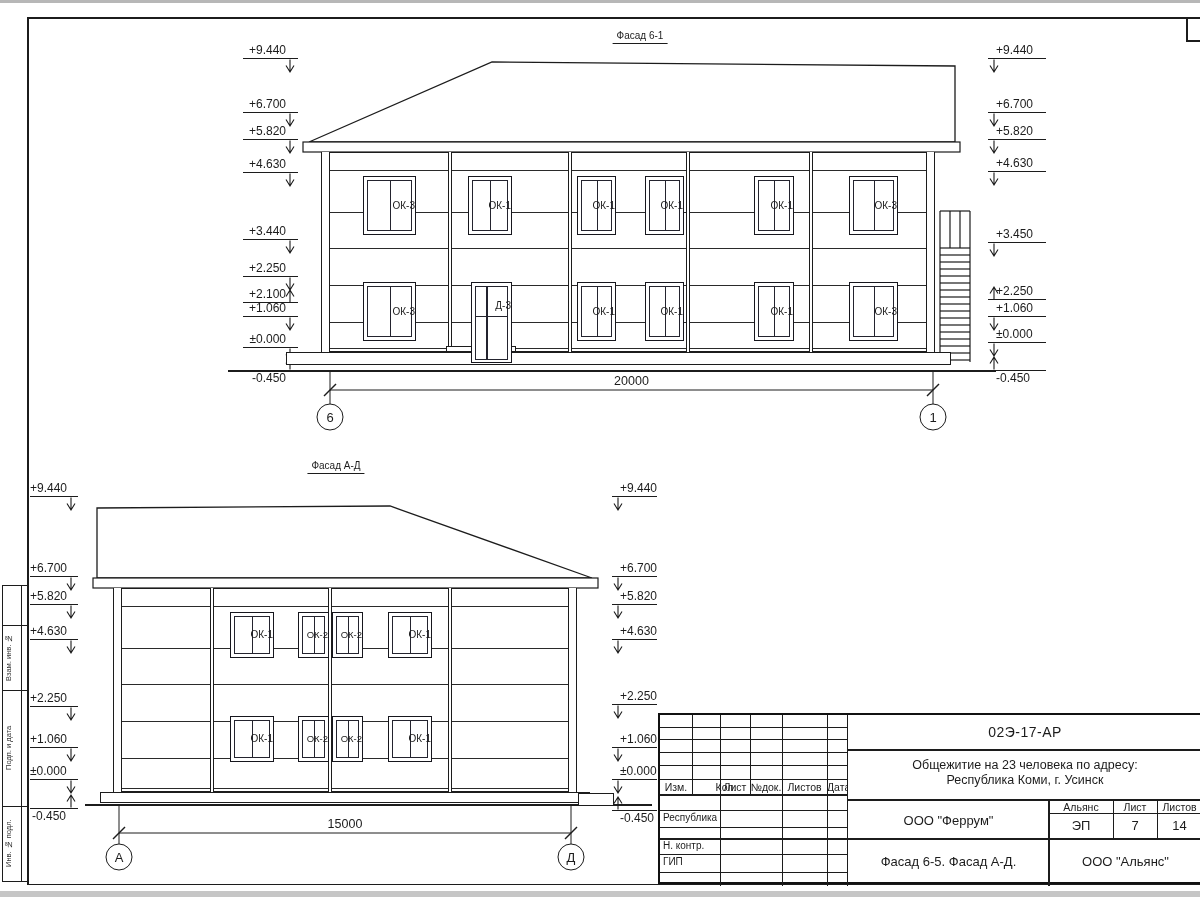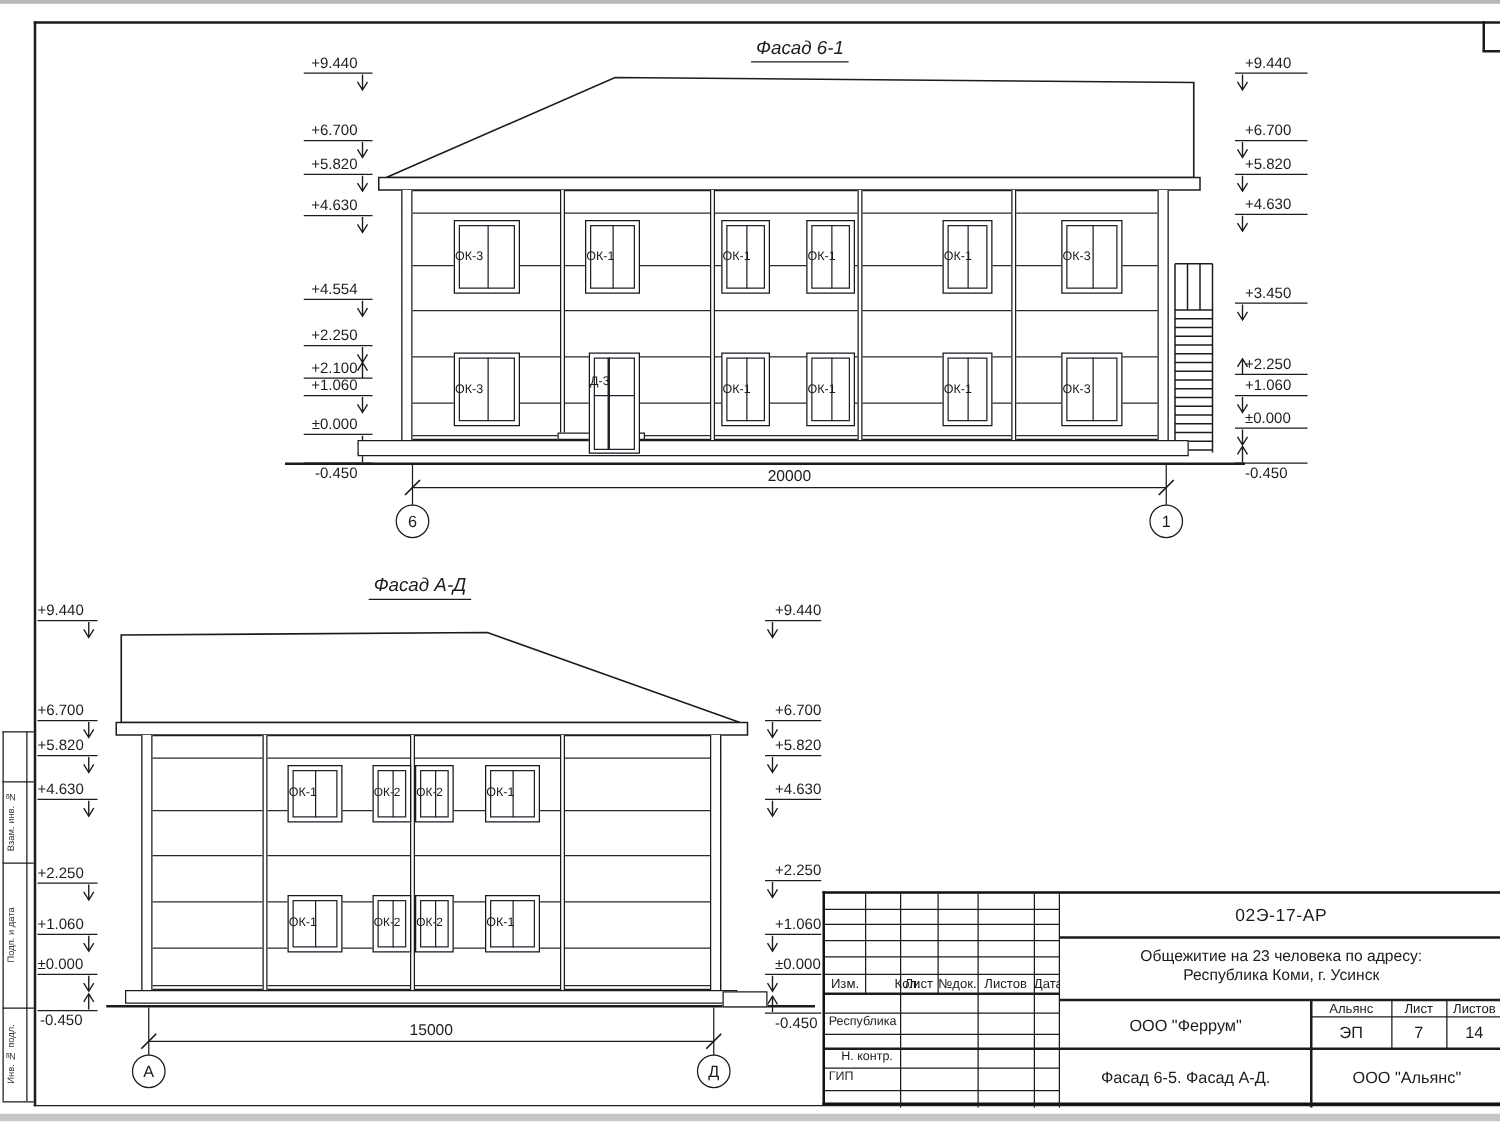--- a/index.html
+++ b/index.html
@@ -1,32 +1,32 @@
 <!DOCTYPE html>
 <html><head>
 <meta charset="utf-8">
 <style>
   html,body{margin:0;padding:0;background:#fff;width:1200px;height:900px;overflow:hidden;
     font-family:"Liberation Sans", sans-serif;color:#1c1c1c;}
   *{box-sizing:border-box;}
   #sheet{position:absolute;left:0;top:0;width:1200px;height:900px;background:#fff;}
   .ln{position:absolute;background:#1c1c1c;}
   #vec{position:absolute;left:0;top:0;pointer-events:none;}
-  .facade-title{position:absolute;font-style:italic;font-size:15px;border-bottom:1.3px solid #1c1c1c;
+  .facade-title{position:absolute;font-size:10px;border-bottom:1.3px solid #1c1c1c;
     padding:0 4px 2px 4px;white-space:nowrap;transform:translateX(-50%);}
   .mark{position:absolute;font-size:12px;white-space:nowrap;height:16px;line-height:15px;}
   .mark.above{border-bottom:1px solid #1c1c1c;}
   .mark.below{border-top:1px solid #1c1c1c;}
   .wall{position:absolute;background:#fff;border:1px solid #1c1c1c;}
   .hline{position:absolute;height:1px;background:#2a2a2a;}
   .pilaster{position:absolute;background:#fff;border-left:1px solid #1c1c1c;border-right:1px solid #1c1c1c;}
   .win{position:absolute;background:#fff;border:1.2px solid #16161d;}
   .win .inner{position:absolute;left:3px;top:3px;right:3px;bottom:3px;border:1.5px solid #23232e;}
   .win .mullion{position:absolute;left:50%;top:3px;bottom:3px;width:1px;background:#23232e;}
-  .win .wlabel,.door .dlabel{position:absolute;left:0;right:0;text-align:left;font-size:10px;
+  .win .wlabel,.door .dlabel{position:absolute;left:0;right:0;text-align:right;font-size:10px;
     white-space:nowrap;background:transparent;}
   .door{position:absolute;background:#fff;border:1.5px solid #16161d;}
   .slab{position:absolute;background:#fff;border:1px solid #1c1c1c;}
   .axis-circle{position:absolute;width:27px;height:27px;border:1.3px solid #1c1c1c;border-radius:50%;
     text-align:center;line-height:25px;font-size:13px;background:#fff;transform:translate(-50%,-50%);}
   .dim-label{position:absolute;font-size:12.5px;transform:translateX(-50%);background:#fff;padding:0 3px;}
   
   #tb{position:absolute;left:658px;top:713px;width:542px;height:171px;background:#fff;
     border-left:2px solid #111;border-top:2px solid #111;border-bottom:2px solid #111;}
   #tb .c{position:absolute;font-size:10.5px;text-align:center;overflow:hidden;white-space:nowrap;}
@@ -292,21 +292,21 @@
       <div class="door" style="left: 471px; top: 282px; width: 41px; height: 81px;">
         <div style="position: absolute; inset: 3px 3px 2px; border: 1.2px solid rgb(35, 35, 46);"></div>
         <div style="position: absolute; left: 37%; top: 3px; bottom: 2px; width: 1.2px; background: rgb(35, 35, 46);"></div>
         <div style="position: absolute; left: 3px; right: 3px; top: 42%; height: 1.2px; background: rgb(35, 35, 46);"></div>
         <div class="dlabel" style="top: 22%;">Д-3</div>
       </div>
       <div class="mark above" style="left: 243px; width: 55px; top: 43px; text-align: right; padding-right: 12px; padding-left: 0px;">+9.440</div>
       <div class="mark above" style="left: 243px; width: 55px; top: 97px; text-align: right; padding-right: 12px; padding-left: 0px;">+6.700</div>
       <div class="mark above" style="left: 243px; width: 55px; top: 124px; text-align: right; padding-right: 12px; padding-left: 0px;">+5.820</div>
       <div class="mark above" style="left: 243px; width: 55px; top: 157px; text-align: right; padding-right: 12px; padding-left: 0px;">+4.630</div>
-      <div class="mark above" style="left: 243px; width: 55px; top: 224px; text-align: right; padding-right: 12px; padding-left: 0px;">+4.554</div>
+      <div class="mark above" style="left: 243px; width: 55px; top: 224px; text-align: right; padding-right: 12px; padding-left: 0px;">+3.440</div>
       <div class="mark above" style="left: 243px; width: 55px; top: 261px; text-align: right; padding-right: 12px; padding-left: 0px;">+2.250</div>
       <div class="mark above" style="left: 243px; width: 55px; top: 287px; text-align: right; padding-right: 12px; padding-left: 0px;">+2.100</div>
       <div class="mark above" style="left: 243px; width: 55px; top: 301px; text-align: right; padding-right: 12px; padding-left: 0px;">+1.060</div>
       <div class="mark above" style="left: 243px; width: 55px; top: 332px; text-align: right; padding-right: 12px; padding-left: 0px;">±0.000</div>
       <div class="mark below" style="left: 243px; width: 55px; top: 370px; text-align: right; padding-right: 12px; padding-left: 0px;">-0.450</div>
       <div class="mark above" style="left: 988px; width: 58px; top: 43px; text-align: left; padding-right: 0px; padding-left: 8px;">+9.440</div>
       <div class="mark above" style="left: 988px; width: 58px; top: 97px; text-align: left; padding-right: 0px; padding-left: 8px;">+6.700</div>
       <div class="mark above" style="left: 988px; width: 58px; top: 124px; text-align: left; padding-right: 0px; padding-left: 8px;">+5.820</div>
       <div class="mark above" style="left: 988px; width: 58px; top: 156px; text-align: left; padding-right: 0px; padding-left: 8px;">+4.630</div>
       <div class="mark above" style="left: 988px; width: 58px; top: 227px; text-align: left; padding-right: 0px; padding-left: 8px;">+3.450</div>
@@ -422,21 +422,21 @@
     <div class="ln" style="left:0;top:123px;width:542px;height:1.5px;"></div>
 
     <div class="c" style="left:0;top:66px;width:32px;">Изм.</div>
     <div class="c" style="left:32px;top:66px;width:28px;margin-left:20px;">Кол.</div>
     <div class="c" style="left:60px;top:66px;width:30px;">Лист</div>
     <div class="c" style="left:90px;top:66px;width:32px;">№док.</div>
     <div class="c" style="left:122px;top:66px;width:45px;">Листов</div>
     <div class="c" style="left:167px;top:66px;width:21px;">Дата</div>
 
     <div class="c" style="left:3px;top:97px;width:70px;text-align:left;font-size:10px;">Республика</div>
-    <div class="c" style="left:13px;top:125px;width:70px;text-align:left;font-size:10px;">Н. контр.</div>
+    <div class="c" style="left:3px;top:125px;width:70px;text-align:left;font-size:10px;">Н. контр.</div>
     <div class="c" style="left:3px;top:141px;width:70px;text-align:left;font-size:10px;">ГИП</div>
 
     <div class="c v" style="left:188px;top:9px;width:354px;font-size:14px;letter-spacing:0.5px;">02Э-17-АР</div>
     <div class="c" style="left:188px;top:43px;width:354px;font-size:12.5px;">Общежитие на 23 человека по адресу:</div>
     <div class="c" style="left:188px;top:58px;width:354px;font-size:12.5px;">Республика Коми, г. Усинск</div>
     <div class="c v" style="left:188px;top:98px;width:201px;">ООО "Феррум"</div>
     <div class="c" style="left:389px;top:86px;width:64px;">Альянс</div>
     <div class="c" style="left:453px;top:86px;width:44px;">Лист</div>
     <div class="c" style="left:497px;top:86px;width:45px;">Листов</div>
     <div class="c v" style="left:389px;top:103px;width:64px;">ЭП</div>

